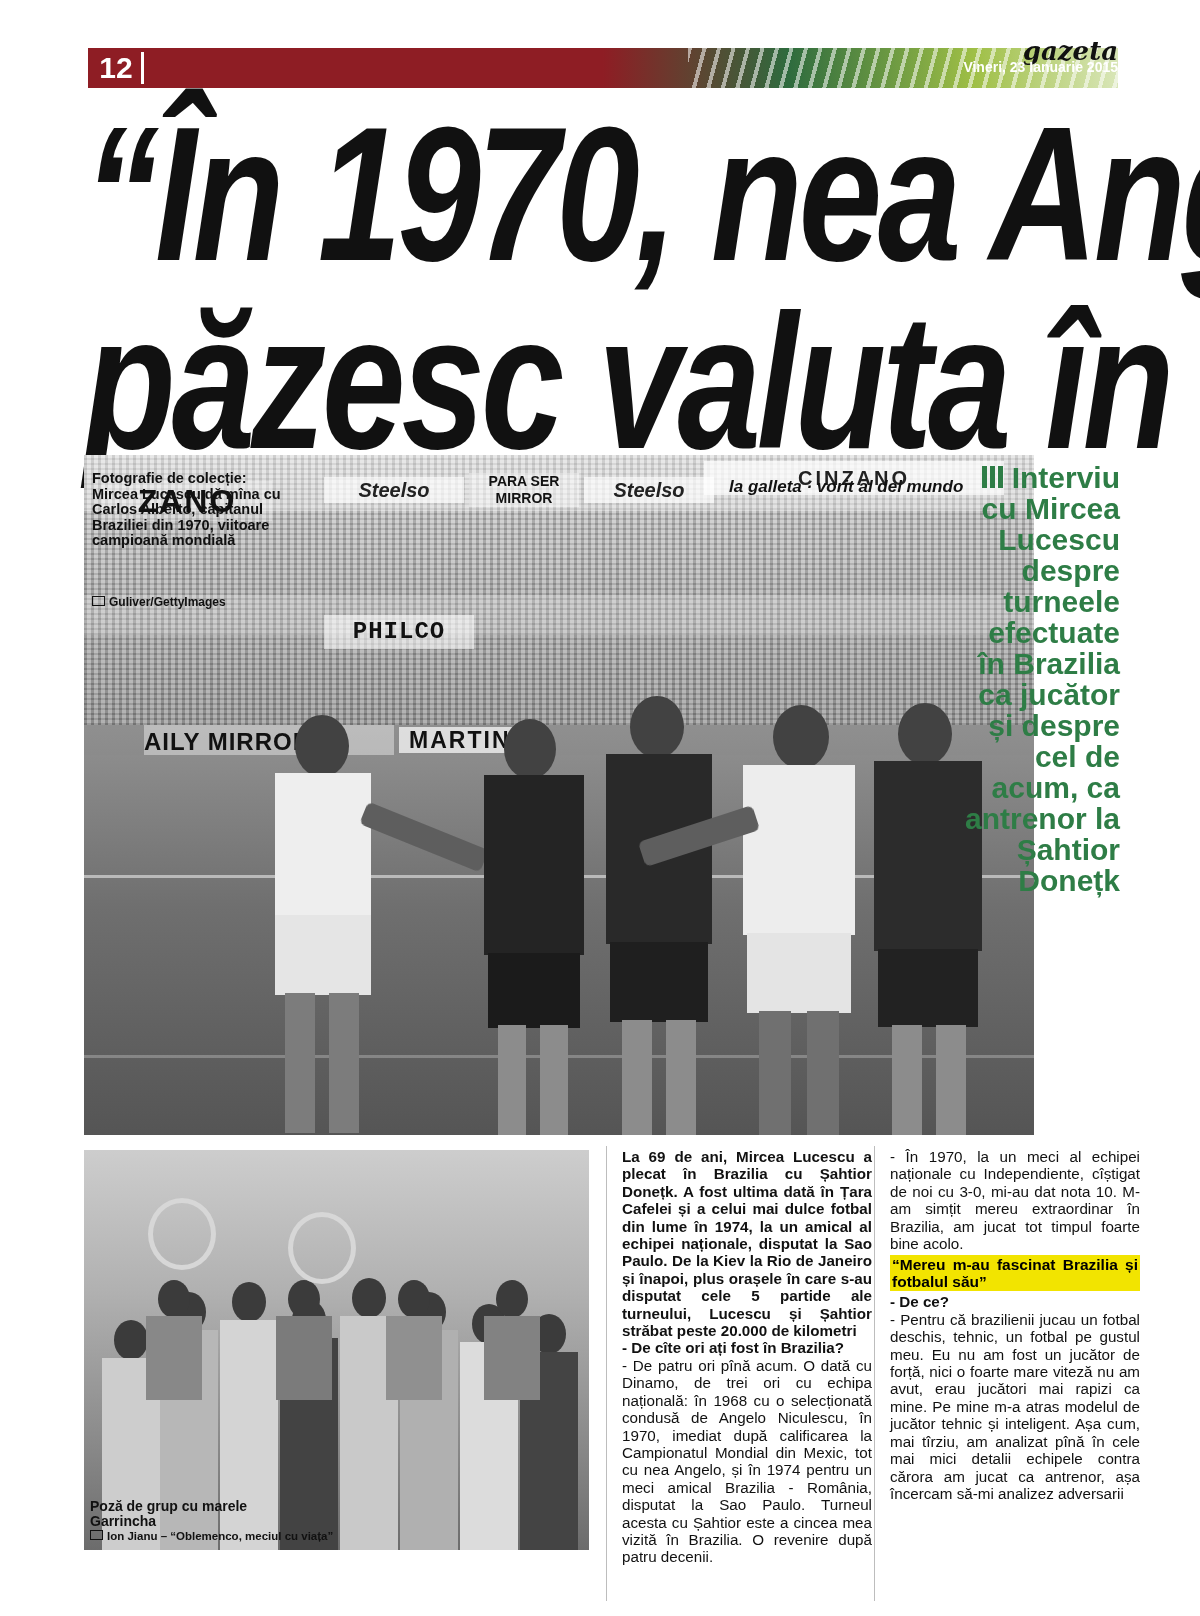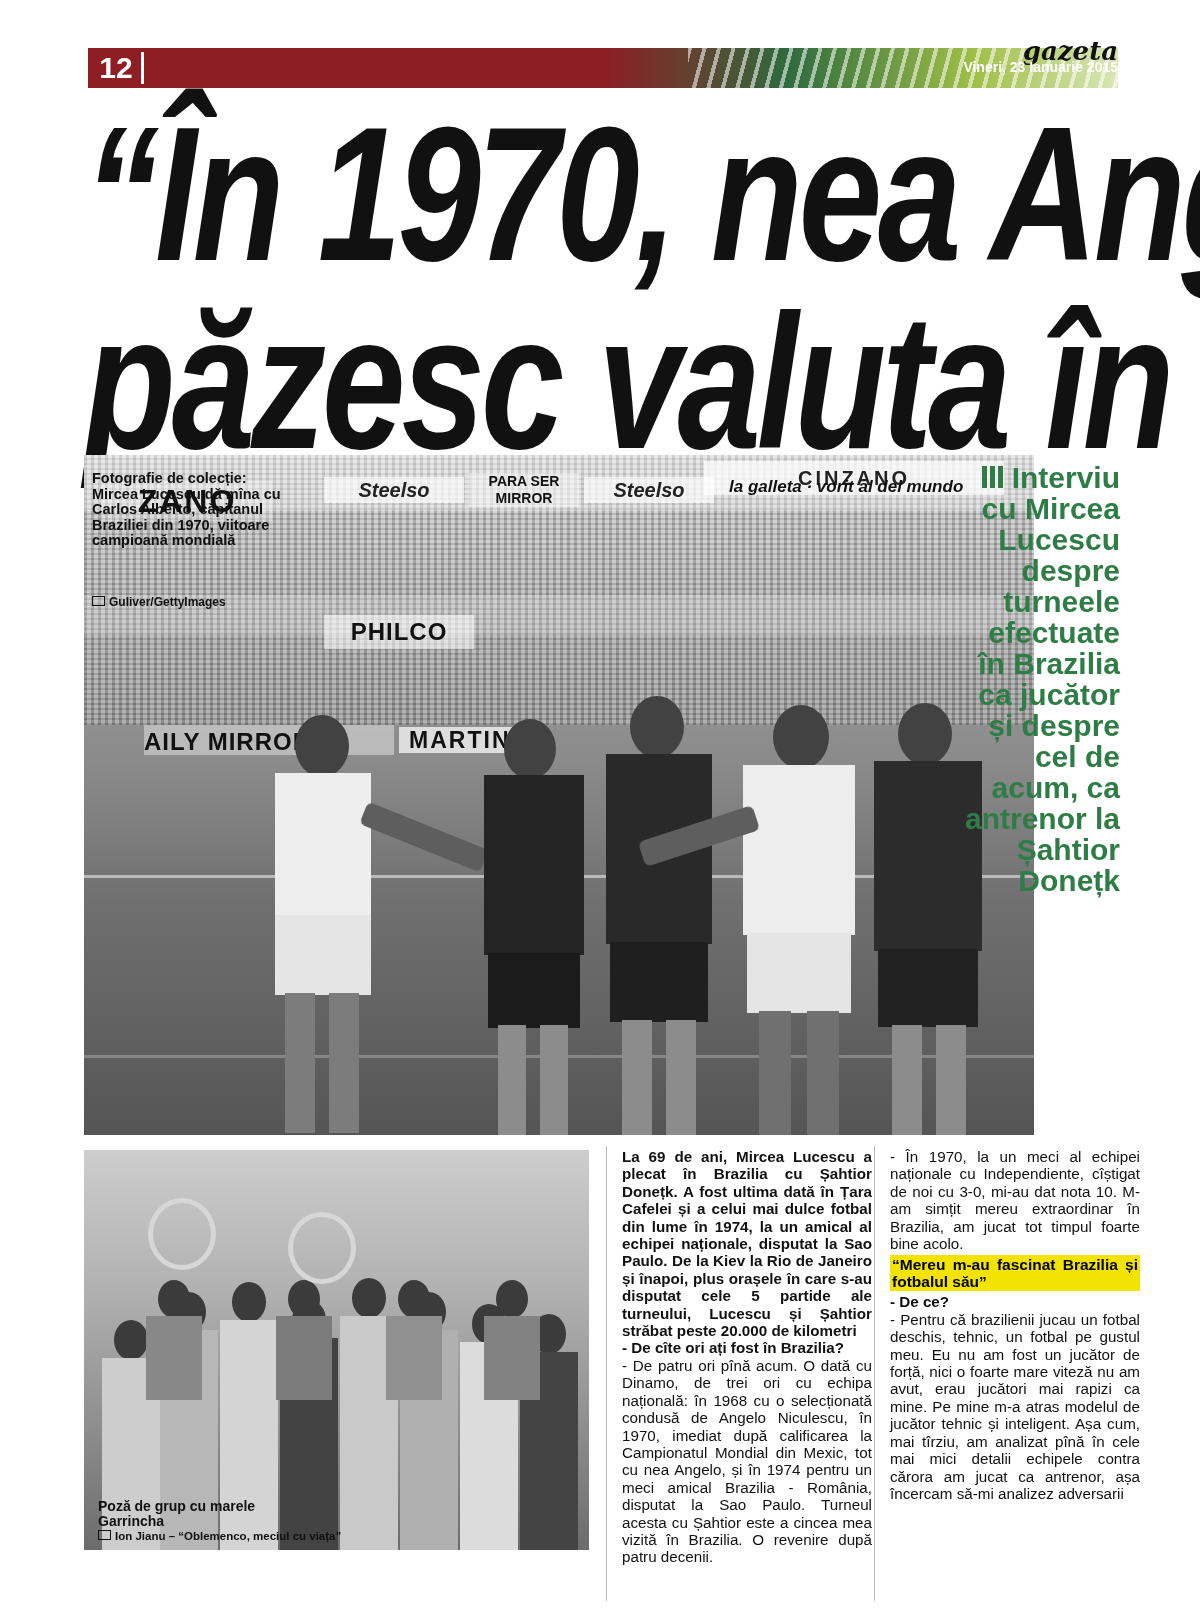--- a/index.html
+++ b/index.html
@@ -106,21 +106,21 @@
     background:rgba(255,255,255,.65);color:#222;font-weight:bold;font-style:italic;
     font-size:20px;text-align:center;line-height:26px;
   }
   .ad-galleta{
     position:absolute;left:645px;top:18px;width:290px;height:28px;
     color:#111;font-weight:bold;font-style:italic;font-size:17px;line-height:28px;
   }
   .ad-philco{
     position:absolute;left:240px;top:160px;width:150px;height:34px;
     background:rgba(255,255,255,.55);color:#111;font-weight:bold;font-size:24px;
-    letter-spacing:1px;text-align:center;line-height:34px;
+    letter-spacing:1px;text-align:center;line-height:34px;font-family:Liberation Mono, monospace;
   }
   .ad-mirror{
     position:absolute;left:60px;top:270px;width:250px;height:34px;
     background:rgba(255,255,255,.4);color:#111;font-weight:bold;font-size:24px;
     letter-spacing:1px;line-height:34px;
   }
   .ad-martini{
     position:absolute;left:315px;top:272px;width:130px;height:26px;
     background:rgba(255,255,255,.7);color:#111;font-weight:bold;font-size:23px;
     letter-spacing:2px;text-align:center;line-height:26px;
@@ -164,21 +164,21 @@
     background:linear-gradient(180deg,#cfcdc6 0%,#b3b1aa 35%,#8f8d86 70%,#6e6c66 100%);
     overflow:hidden;filter:grayscale(1);
   }
   .gp-person{position:absolute;bottom:0;}
   .gp-person .h{position:absolute;border-radius:50%;background:#3f3a33;}
   .gp-person .b{position:absolute;background:#d8d6cf;}
   .circle-hl{
     position:absolute;border:5px solid #f2e400;border-radius:50%;
   }
   .gp-caption{
-    position:absolute;left:0;bottom:0;width:414px;padding:4px 6px 6px 14px;
+    position:absolute;left:0;bottom:0;width:414px;padding:4px 6px 6px 6px;
     box-sizing:border-box;color:#111;font-size:14px;font-weight:bold;line-height:15px;
     background:rgba(255,255,255,.0);
   }
   .gp-credit{font-size:11.5px;font-weight:bold;}
 
   
   .col{
     position:absolute;color:#111;font-size:15.2px;line-height:17.4px;
     font-family:Liberation Sans, sans-serif;text-align:justify;
   }

